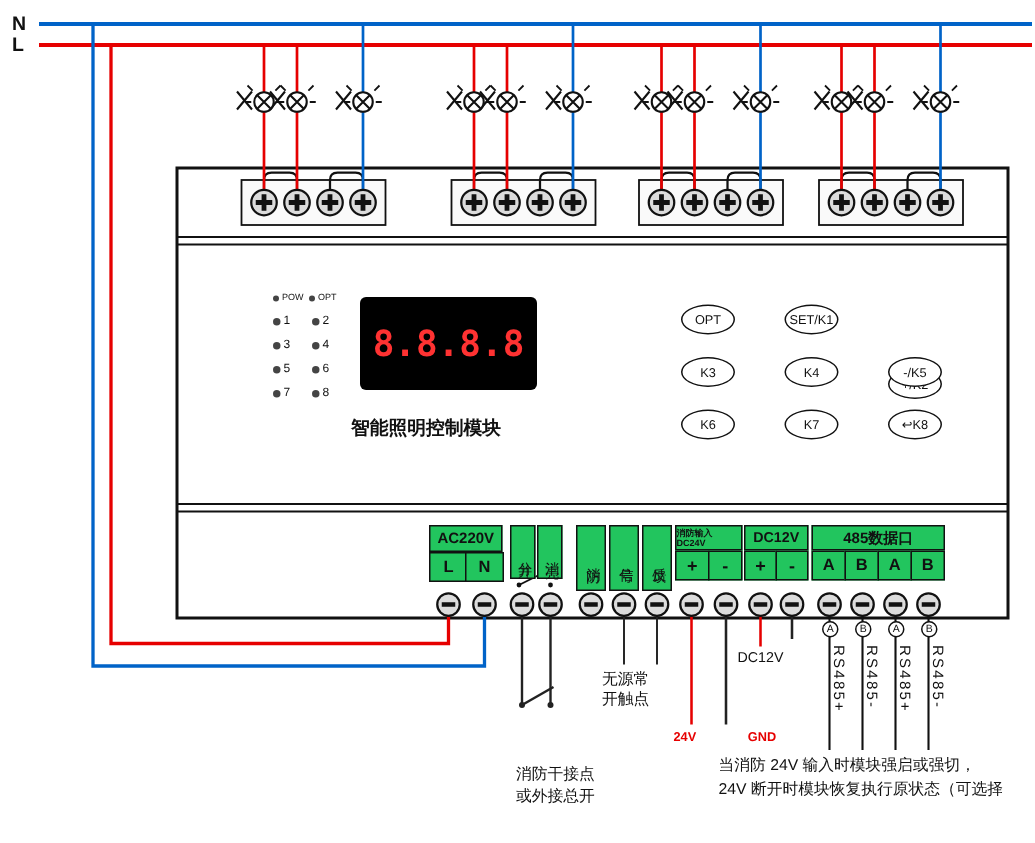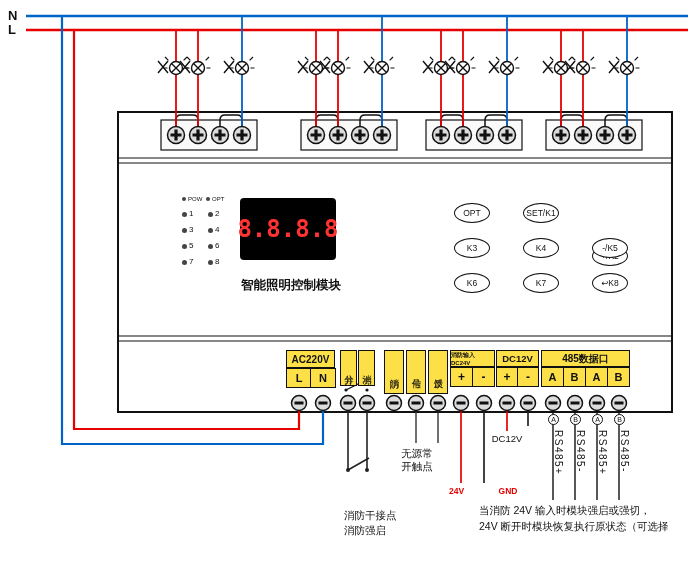--- a/index.html
+++ b/index.html
@@ -11,29 +11,29 @@
   .buslbl { font-size:13px; font-weight:bold; line-height:13px; }
   
   .ledblock { left:182px; top:192px; width:58px; }
   .ledrow { display:flex; align-items:center; height:16px; }
   .ledrow .d { width:5px; height:5px; border-radius:50%; background:#444; margin-right:2px; flex:none; }
   .ledrow .lb { font-size:8px; width:19px; line-height:8px; }
   .ledrow.small { height:14px; }
   .ledrow.small .d { width:4px; height:4px; }
   .ledrow.small .lb { font-size:6px; width:18px; line-height:6px; }
   
-  .display { left:240px; top:198px; width:96px; height:62px; background:#000; border-radius:4px;
+  .display { left:240px; top:198px; width:118px; height:62px; background:#000; border-radius:4px;
              color:#ff3232; font-family:"DejaVu Sans Mono",monospace; font-weight:bold; font-size:24px;
              display:flex; align-items:center; justify-content:center; letter-spacing:0; }
-  .title { left:234px; top:277px; width:114px; text-align:center; font-size:12.5px; font-weight:bold; }
+  .title { left:234px; top:277px; width:114px; font-size:12.5px; font-weight:bold; }
   
   .btn { position:absolute; z-index:2; width:36px; height:20px; border:1.4px solid #111; border-radius:50%;
          background:#fff; font-size:8.5px; display:flex; align-items:center; justify-content:center; }
   
-  .cell { position:absolute; z-index:2; border:1.6px solid #111; background:#fde047;
+  .cell { position:absolute; z-index:2; border:1.6px solid #111; background:#22c55e;
           display:flex; align-items:center; justify-content:center; }
   .vtext { writing-mode:vertical-rl; text-orientation:upright; letter-spacing:1px; font-size:9.5px; }
   
   .ann { position:absolute; z-index:2; }
   .red { color:#e60000; }
   .vrot { position:absolute; z-index:2; transform-origin:0 0; transform:rotate(90deg);
           font-size:10px; letter-spacing:1.5px; white-space:nowrap; }
   .tag { position:absolute; z-index:3; width:11px; height:11px; border:1.2px solid #111; border-radius:50%;
          background:#fff; font-size:7px; display:flex; align-items:center; justify-content:center; }
 </style>
@@ -284,20 +284,20 @@
   <div class="ann red" style="left:449px;top:486px;width:24px;font-size:8.5px;font-weight:bold;text-align:left;">24V</div>
   <div class="ann red" style="left:472px;top:486px;width:24px;font-size:8.5px;font-weight:bold;text-align:center;margin-left:24px;">GND</div>
   <div class="ann" style="left:484px;top:433px;width:46px;font-size:9.5px;text-align:center;">DC12V</div>
 
   <div class="vrot" style="left:564px;top:430px;">RS485+</div>
   <div class="vrot" style="left:586px;top:430px;">RS485-</div>
   <div class="vrot" style="left:608px;top:430px;">RS485+</div>
   <div class="vrot" style="left:630px;top:430px;">RS485-</div>
 
   <div class="ann" style="left:344px;top:509px;font-size:10.5px;">消防干接点</div>
-  <div class="ann" style="left:344px;top:524px;font-size:10.5px;">消防强启</div>
+  <div class="ann" style="left:344px;top:524px;font-size:10.5px;">或外接总开</div>
 
   <div class="ann" style="left:455px;top:503px;font-size:10.5px;line-height:15.5px;width:234px;margin-left:24px;">
     <div>当消防 24V 输入时模块强启或强切，</div>
     <div>24V 断开时模块恢复执行原状态（可选择</div>
   </div>
 
 </div>
 
 </body></html>

